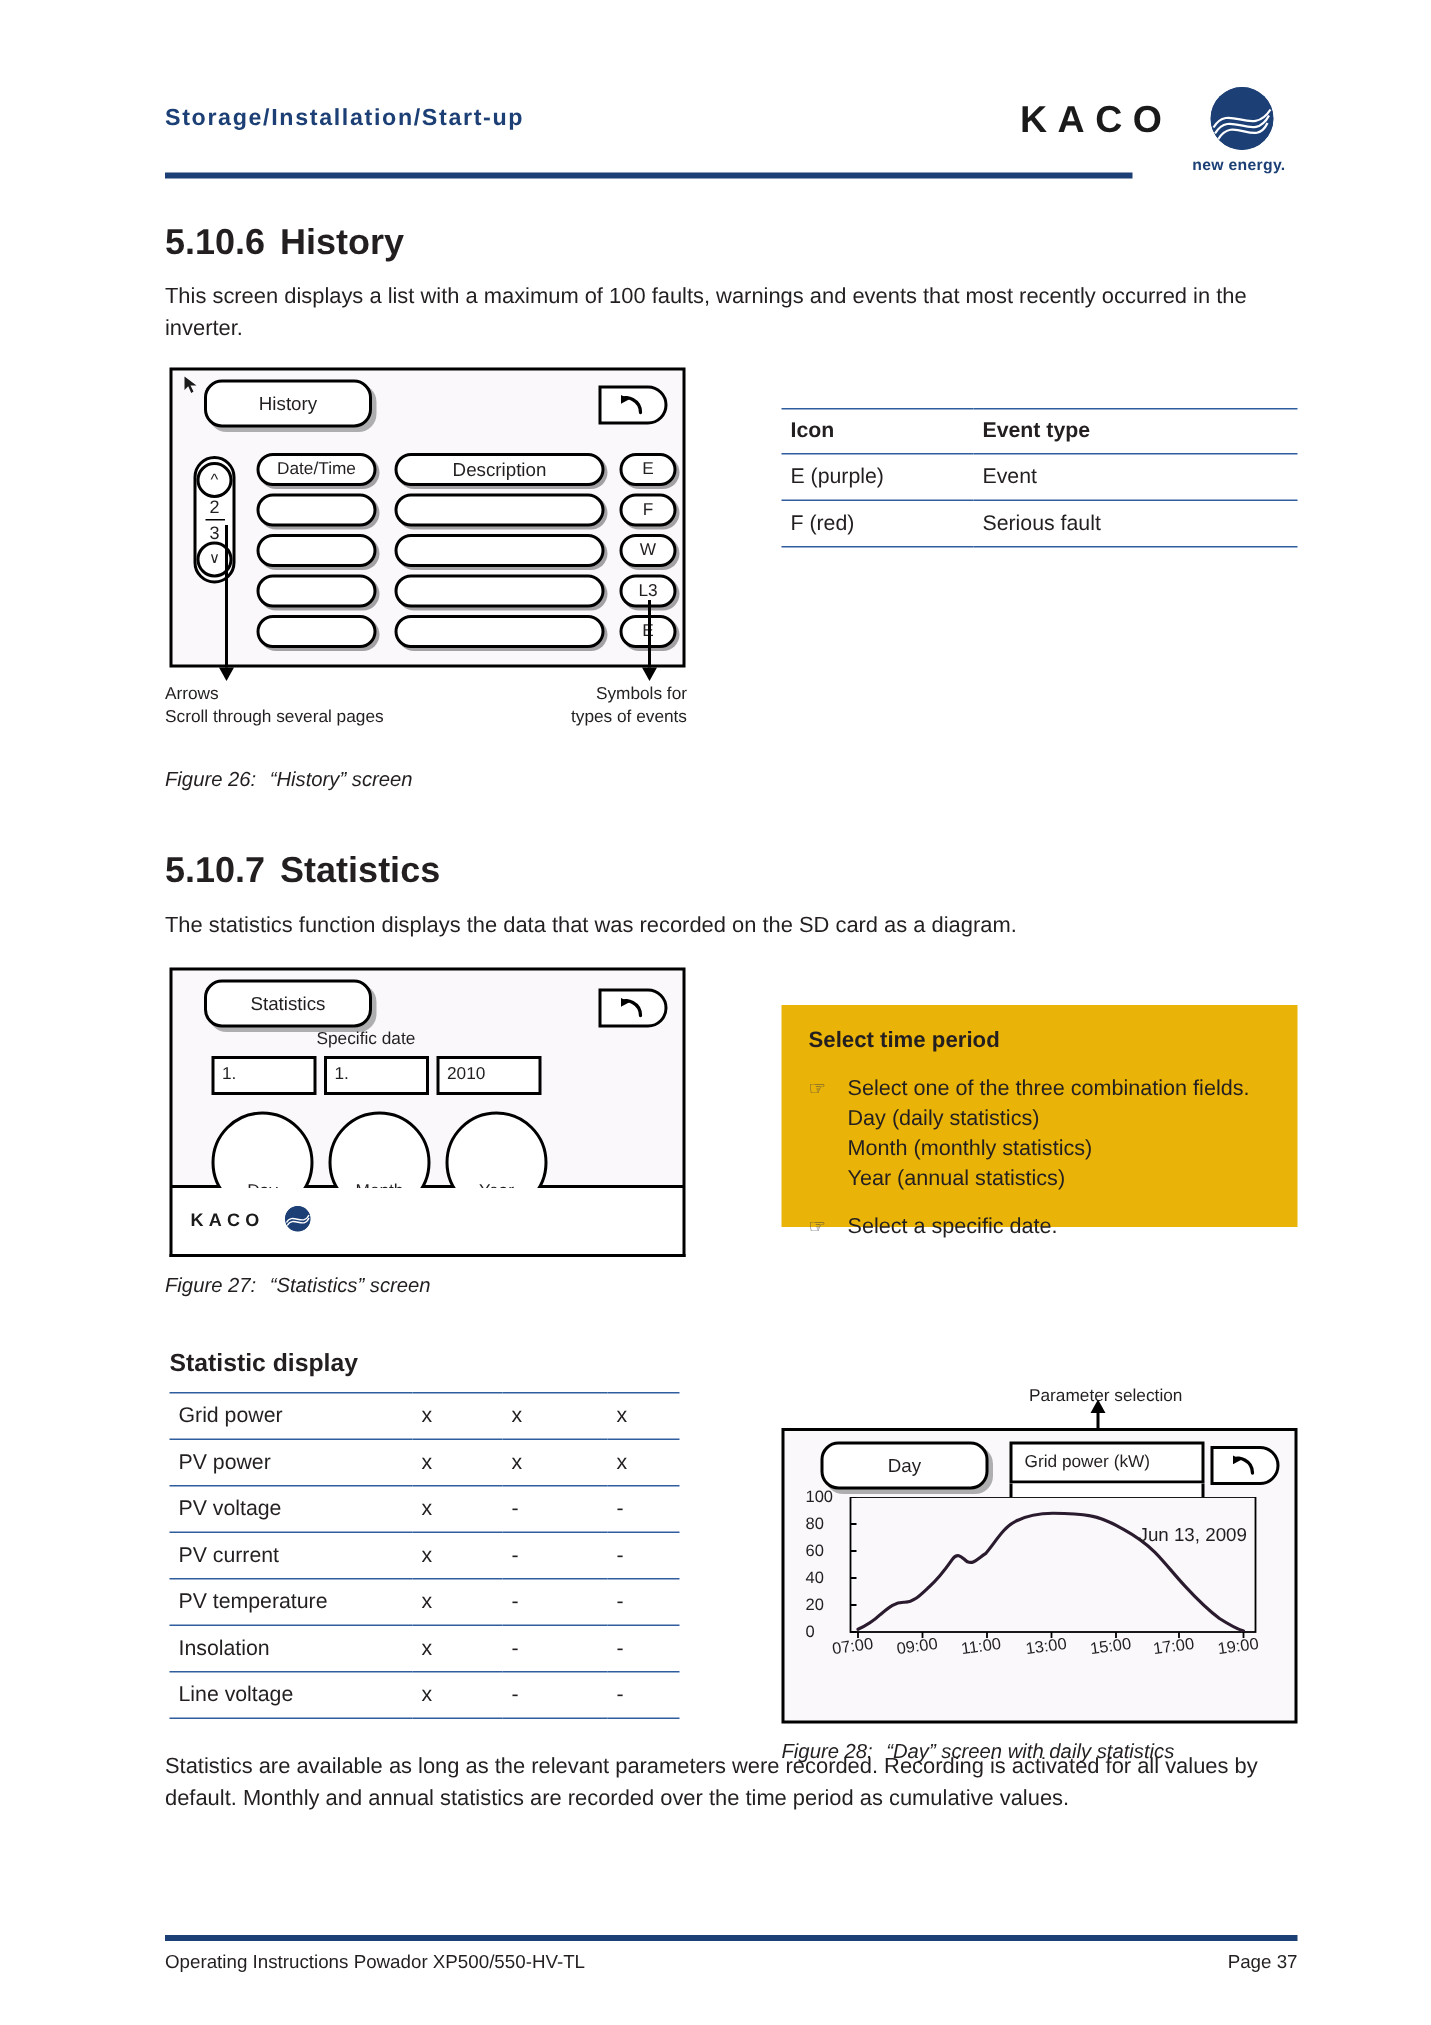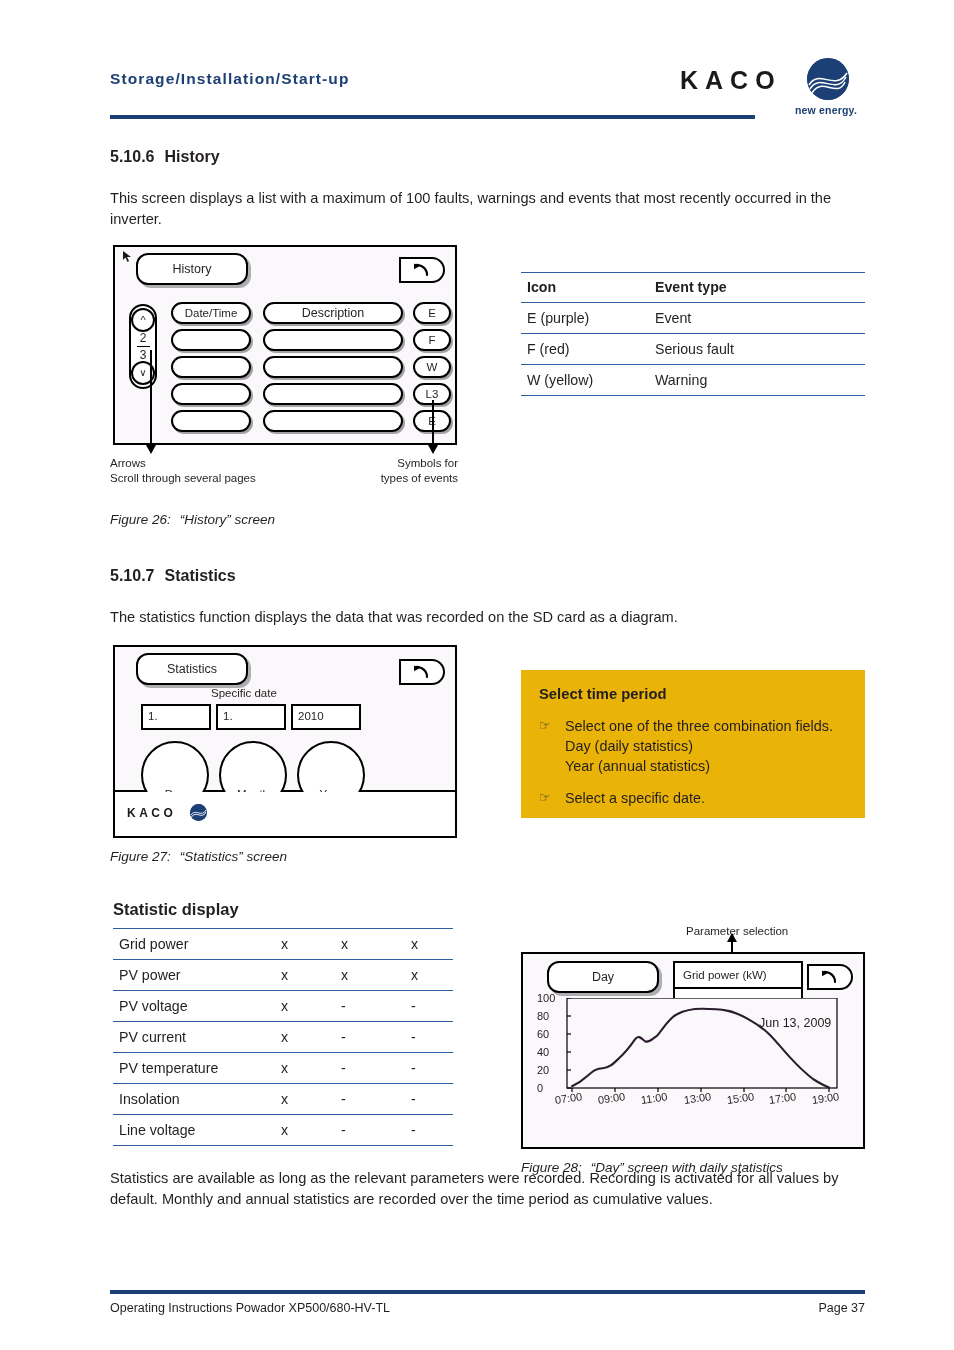--- a/index.html
+++ b/index.html
@@ -80,21 +80,21 @@
     top: 46px;
     font-size: 10.5px;
     font-weight: bold;
     color: #1c3f75;
     letter-spacing: 0.2px;
   }
 
   
   .h2 {
     position: absolute;
-    font-size: 16px;
+    font-size: 24px;
     font-weight: bold;
     color: #231f20;
     white-space: nowrap;
     text-align: center;
   }
   .h2 .num { margin-right: 10px; }
   .h3 {
     position: absolute;
     font-size: 16.5px;
     font-weight: bold;
@@ -409,24 +409,20 @@
     </thead>
     <tbody>
       <tr>
         <td>E (purple)</td>
         <td>Event</td>
       </tr>
       <tr>
         <td>F (red)</td>
         <td>Serious fault</td>
       </tr>
-      <tr>
-        <td>W (yellow)</td>
-        <td>Warning</td>
-      </tr>
     </tbody>
   </table>
 
   <div class="h2" style="left:110px; top:567px;">
     <span class="num">5.10.7</span><span>Statistics</span>
   </div>
   <div class="body-text" style="left:110px; top:607px; width:755px;">The statistics function displays the data that was recorded on the SD card as a diagram.</div>
 
   <div class="screen" style="left:113px; top:645px; width:344px; height:147px;">
     <div class="title-tab" style="left:21px; top:6px; width:112px; height:32px;">Statistics</div>
@@ -463,20 +459,21 @@
     <span class="cap-num">Figure 27:</span><span>“Statistics” screen</span>
   </div>
 
   <div class="infobox" style="left:521px; top:670px; width:344px; height:148px;">
     <h4>Select time period</h4>
     <div class="info-item">
       <span class="hand">☞</span>
       <span class="txt">
         <span style="display:block;">Select one of the three combination fields.</span>
         <span style="display:block;">Day (daily statistics)</span>
+        <span style="display:block;">Month (monthly statistics)</span>
         <span style="display:block;">Year (annual statistics)</span>
       </span>
     </div>
     <div class="info-item">
       <span class="hand">☞</span>
       <span class="txt">Select a specific date.</span>
     </div>
   </div>
 
   <div class="h3" style="left:113px; top:900px;">Statistic display</div>
@@ -602,16 +599,16 @@
     </div>
   </div>
 
   <div class="caption" style="left:521px; top:1160px;">
     <span class="cap-num">Figure 28:</span><span>“Day” screen with daily statistics</span>
   </div>
 
   <div class="body-text" style="left:110px; top:1168px; width:760px;">Statistics are available as long as the relevant parameters were recorded. Recording is activated for all values by default. Monthly and annual statistics are recorded over the time period as cumulative values.</div>
 
   <div class="footer-rule"></div>
-  <div class="footer-left">Operating Instructions Powador XP500/680-HV-TL</div>
+  <div class="footer-left">Operating Instructions Powador XP500/550-HV-TL</div>
   <div class="footer-right">Page 37</div>
 
 </div>
 
 </body></html>

